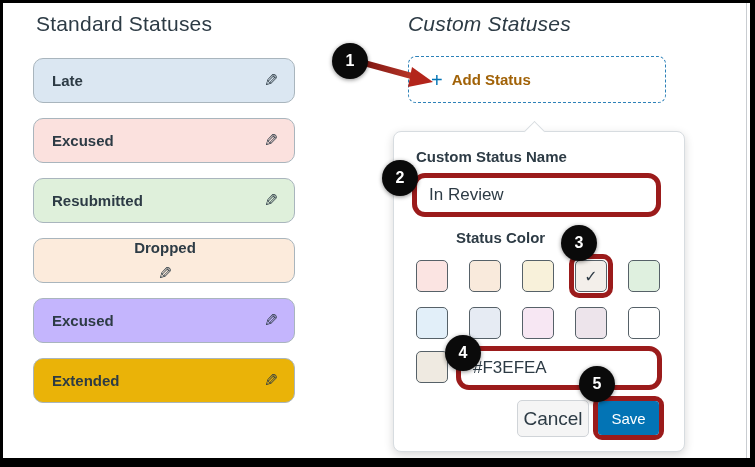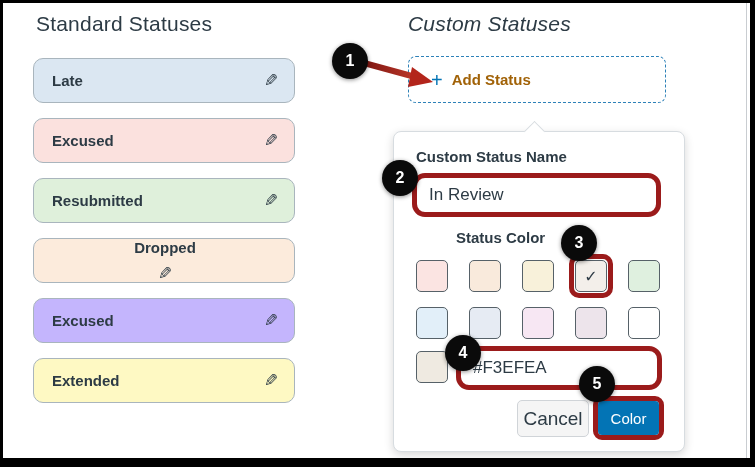--- a/index.html
+++ b/index.html
@@ -138,21 +138,21 @@
   <div class="status-card" style="background: rgb(252, 235, 220); flex-direction: column;">
     <span class="status-label">Dropped</span>
     <span class="pencil">✎</span>
   </div>
 
   <div class="status-card" style="background: #c4b5fd;">
     <span class="status-label">Excused</span>
     <span class="pencil">✎</span>
   </div>
 
-  <div class="status-card" style="background: #fef9c3;">
+  <div class="status-card" style="background: #eab308;">
     <span class="status-label">Extended</span>
     <span class="pencil">✎</span>
   </div>
 </div>
 
   <div id="add-status">
     <span class="plus">+</span>
     <span class="add-label">Add Status</span>
   </div>
 
@@ -232,21 +232,21 @@
 
     <div id="preview-swatch" style="background: rgb(239, 234, 225);"></div>
 
     <div class="anno-ring" id="hex-ring">
       <input id="hex-input" type="text" value="#F3EFEA" style="">
     </div>
 
     <div id="cancel-btn">Cancel</div>
 
     <div class="anno-ring" id="save-ring">
-      <div id="save-btn">Color</div>
+      <div id="save-btn">Save</div>
     </div>
   </div>
 
   <svg id="arrow-svg" viewBox="0 0 755 467">
     <defs>
       <linearGradient id="arrGrad" x1="0" y1="0" x2="1" y2="0">
         <stop offset="0" stop-color="#7e1712"></stop>
         <stop offset="1" stop-color="#c0392b"></stop>
       </linearGradient>
     </defs>

